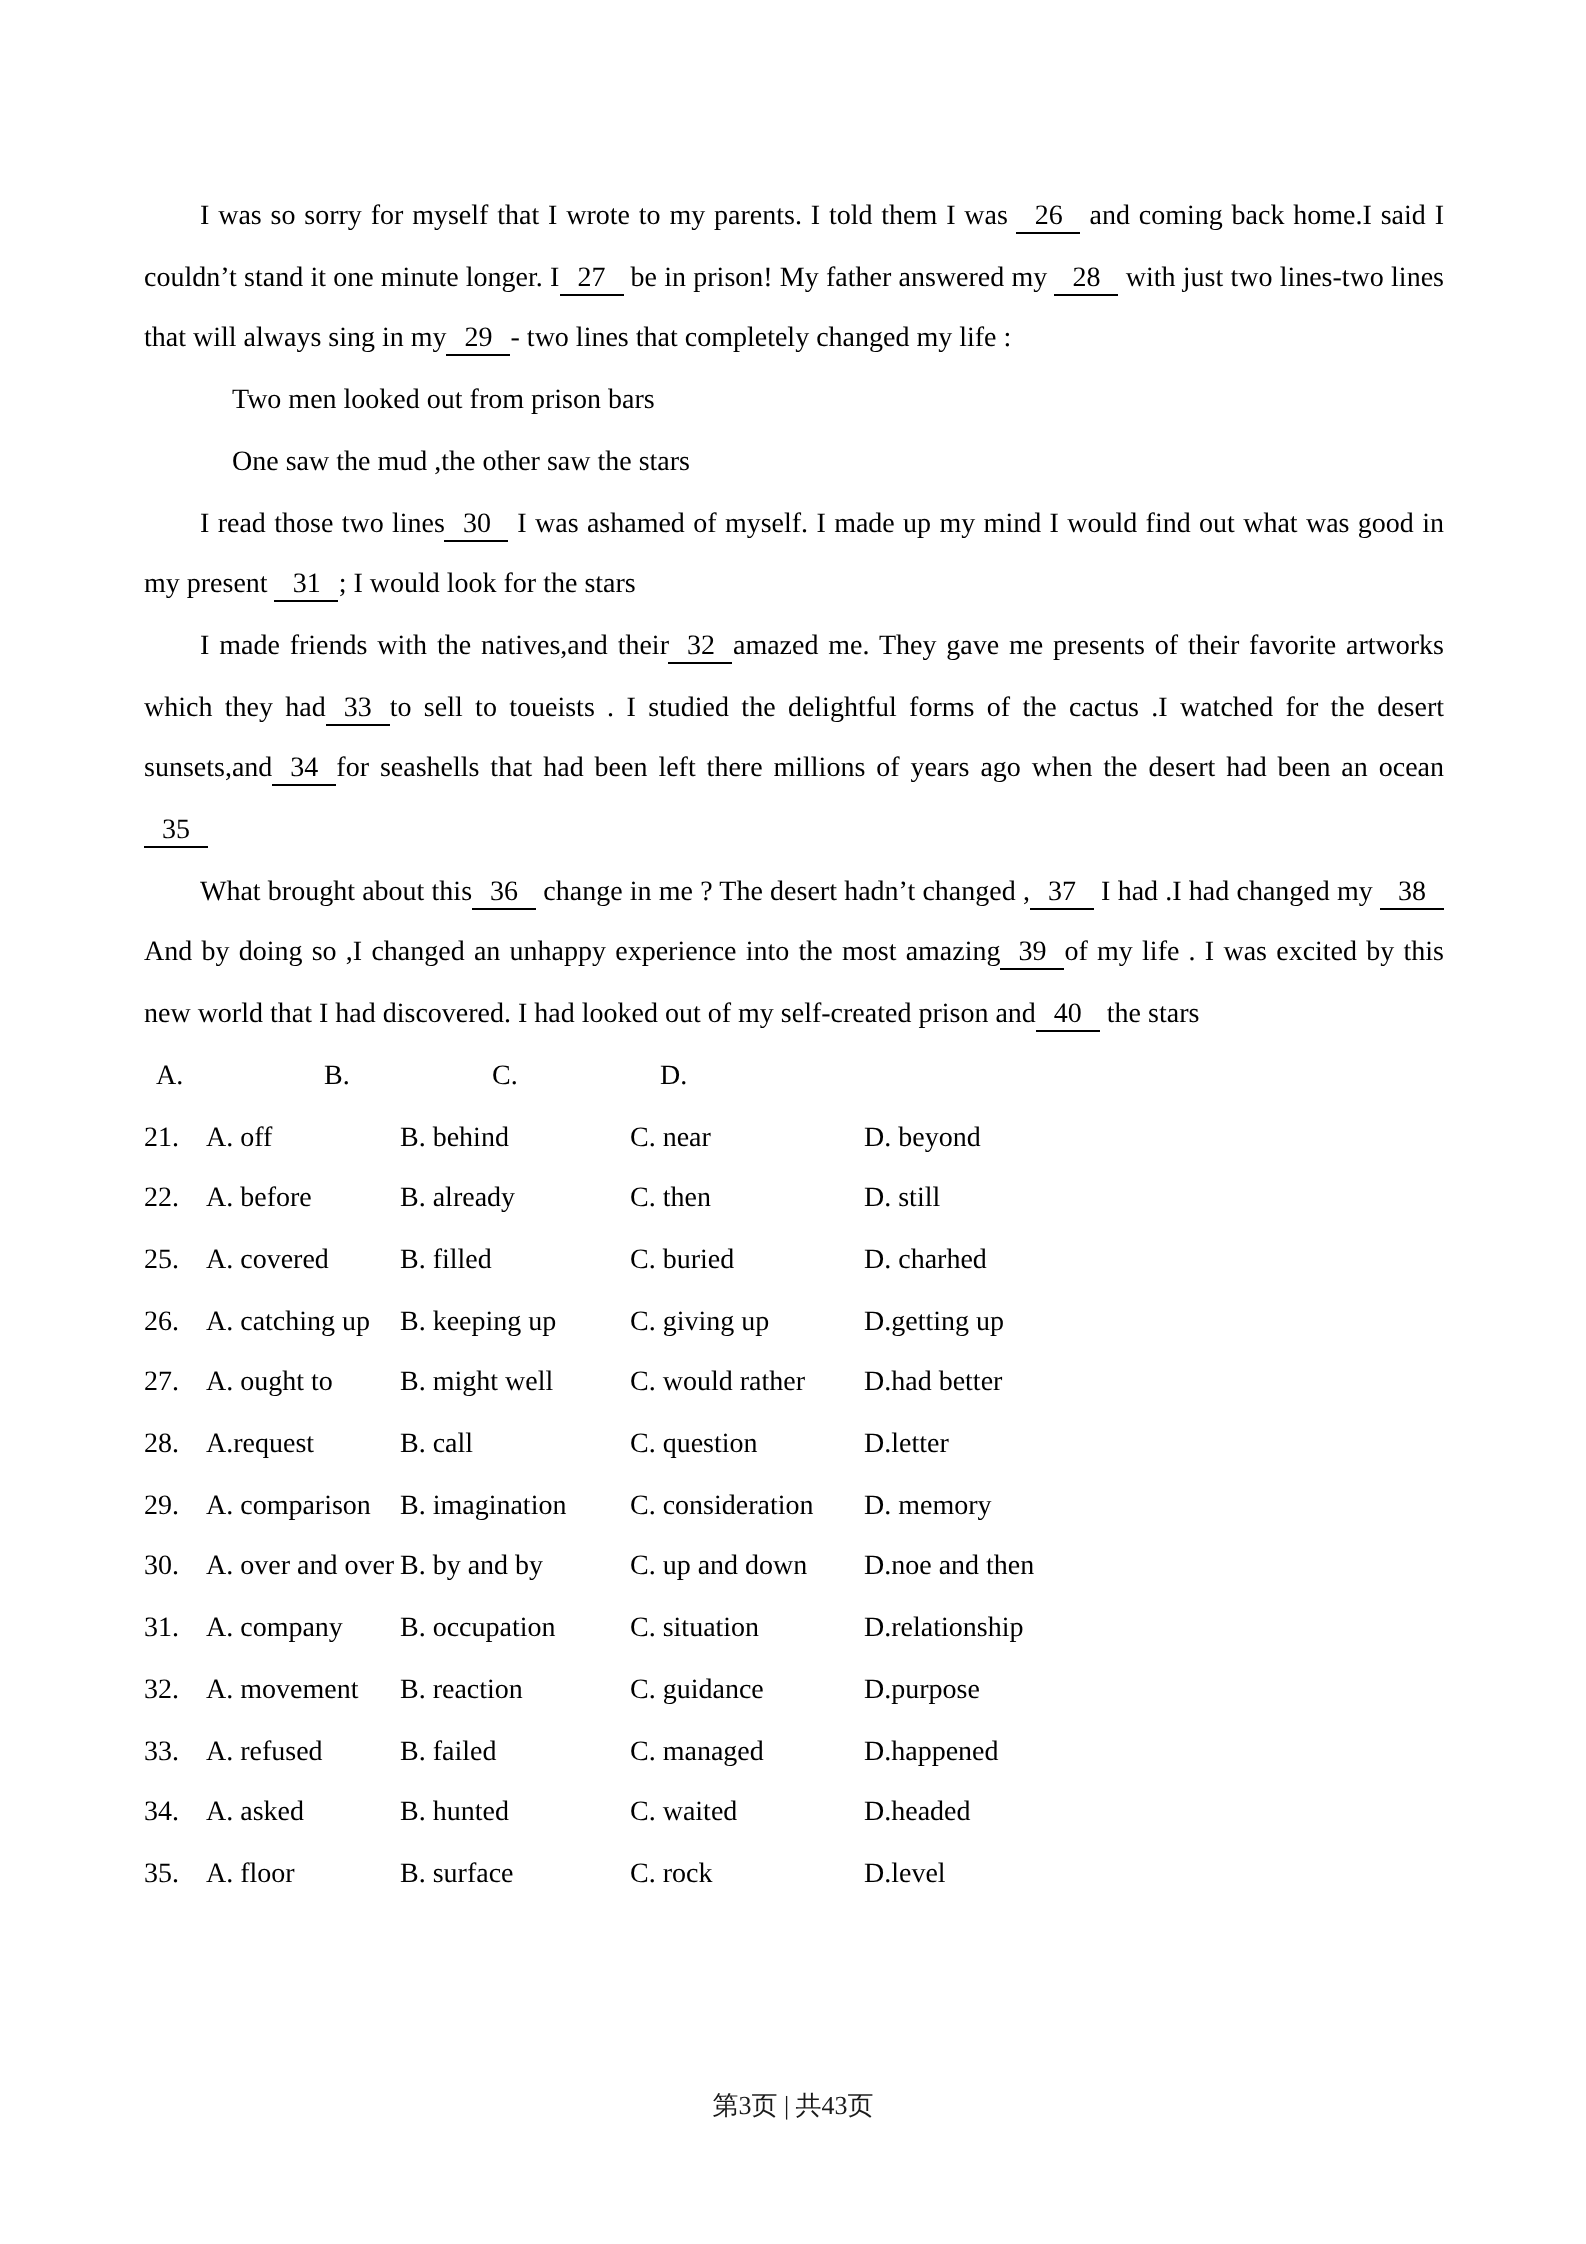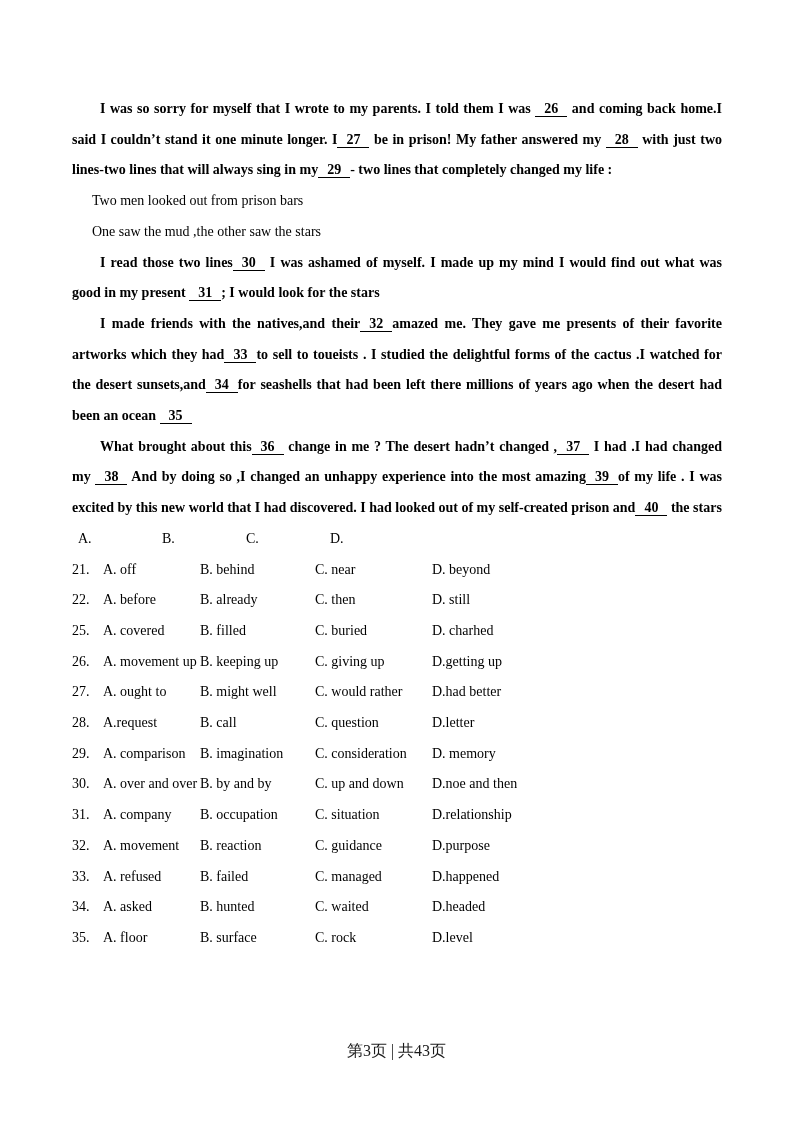--- a/index.html
+++ b/index.html
@@ -18,22 +18,22 @@
   .content {
     position: absolute;
     left: 72px;
     right: 71px;
     top: 94px;
   }
   .para {
     line-height: 30.7px;
     text-align: justify;
   }
-  .para.indent { text-indent: 28px; font-weight: bold; }
-  .para.quote { margin-left: 20px; text-align: left; text-indent: 0; }
+  .para.indent { text-indent: 28px; }
+  .para.quote { margin-left: 44px; text-align: left; text-indent: 0; }
   .blank {
     border-bottom: 1px solid #000;
     padding: 0 9px;
     white-space: nowrap;
   }
   .opt-header {
     line-height: 30.7px;
     padding-left: 6px;
   }
   .oh-cell { display: inline-block; width: 84px; }
@@ -42,21 +42,21 @@
     grid-template-columns: 31px 97px 115px 117px auto;
     line-height: 30.7px;
   }
   .q-num, .q-opt { white-space: nowrap; overflow: visible; }
   .footer {
     position: absolute;
     left: 0;
     right: 0;
     bottom: 60px;
     text-align: center;
-    font-size: 16px;
+    font-size: 13px;
     color: #1a1a1a;
   }
 </style>
 </head>
 <body>
 
 <div class="page">
   <div class="content">
     <div>
         <p class="para indent"><span>I was so sorry for myself that I wrote to my parents. I told them I was </span><span class="blank">26</span><span> and coming back home.I said I couldn’t stand it one minute longer. I</span><span class="blank">27</span><span> be in prison! My father answered my </span><span class="blank">28</span><span> with just two lines-two lines that will always sing in my</span><span class="blank">29</span><span>- two lines that completely changed my life :</span></p>
@@ -84,21 +84,21 @@
         </div>
         <div class="q-row">
           <span class="q-num">25.</span>
           <span class="q-opt">A. covered</span>
           <span class="q-opt">B. filled</span>
           <span class="q-opt">C.  buried</span>
           <span class="q-opt">D. charhed</span>
         </div>
         <div class="q-row">
           <span class="q-num">26.</span>
-          <span class="q-opt">A. movement up</span>
+          <span class="q-opt">A. catching up</span>
           <span class="q-opt">B. keeping up</span>
           <span class="q-opt">C. giving up</span>
           <span class="q-opt">D.getting up</span>
         </div>
         <div class="q-row">
           <span class="q-num">27.</span>
           <span class="q-opt">A. ought to</span>
           <span class="q-opt">B. might well</span>
           <span class="q-opt">C. would rather</span>
           <span class="q-opt">D.had better</span>

